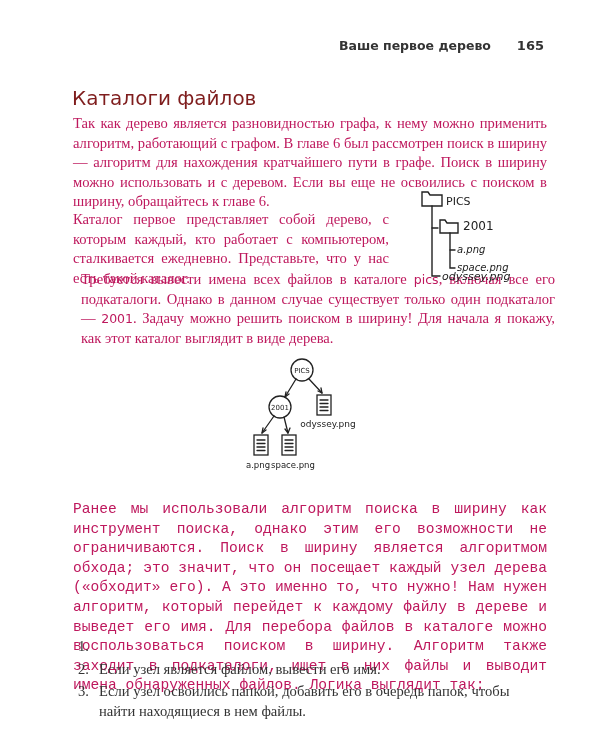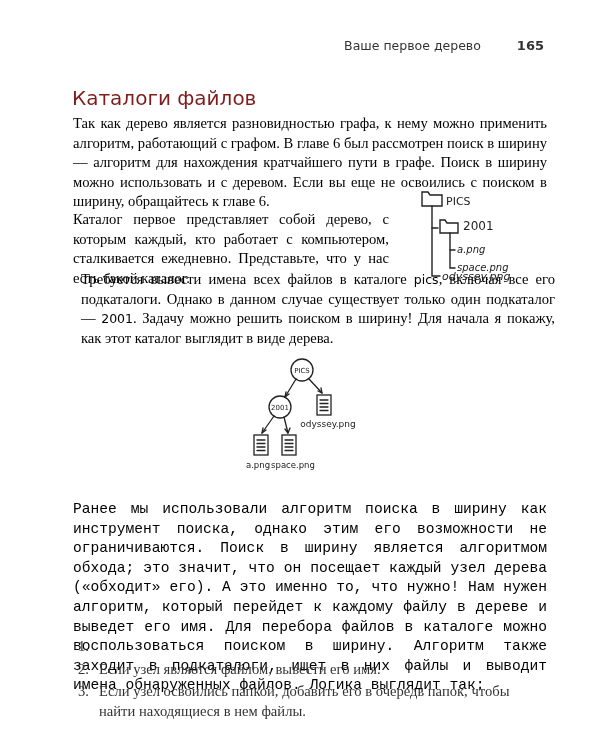--- a/index.html
+++ b/index.html
@@ -1,21 +1,21 @@
 <!DOCTYPE html>
 <html><head>
 <meta charset="utf-8">
 <style>
   html, body { margin: 0; padding: 0; background: #ffffff; }
   body { width: 602px; height: 753px; position: relative; overflow: hidden; color: #2a2a2a; }
   .running-head { position: absolute; top: 38px; right: 58px; font-family: "DejaVu Sans", sans-serif; font-size: 12.5px; color: #333; }
-  .running-head .title { margin-right: 32px; }
+  .running-head .title { margin-right: 22px; font-weight: bold; }
   .running-head .page-num { font-weight: bold; font-size: 13px; text-align: right; }
   h1 { position: absolute; left: 72px; top: 86px; margin: 0; font-family: "DejaVu Sans", sans-serif; font-weight: normal; font-size: 20px; color: #7f1d1d; }
-  .p { position: absolute; font-family: "Liberation Serif", serif; font-size: 14.6px; line-height: 19.6px; color: #000000; margin: 0; text-align: justify; }
+  .p { position: absolute; font-family: "Liberation Serif", serif; font-size: 14.6px; line-height: 19.6px; color: #be185d; margin: 0; text-align: justify; }
   .p1 { left: 73px; top: 114px; width: 474px; }
   .p2 { left: 73px; top: 210px; width: 316px; }
   .p3 { left: 73px; top: 270px; width: 474px; margin-left: 8px; }
   .p4 { left: 73px; top: 500px; width: 474px; font-family: Liberation Mono, monospace; }
   .sans-inline { font-family: "DejaVu Sans", sans-serif; font-size: 12.5px; }
   .ol { position: absolute; left: 78px; top: 637px; width: 470px; margin: 0; padding: 0; list-style: none; font-family: "Liberation Serif", serif; font-size: 14.6px; line-height: 19.6px; color: #333; }
   .ol li { display: flex; margin-bottom: 3px; }
   .ol .num { width: 21px; flex: none; }
   .hand { font-family: "DejaVu Sans", sans-serif; fill: #222; }
   svg { position: absolute; }

